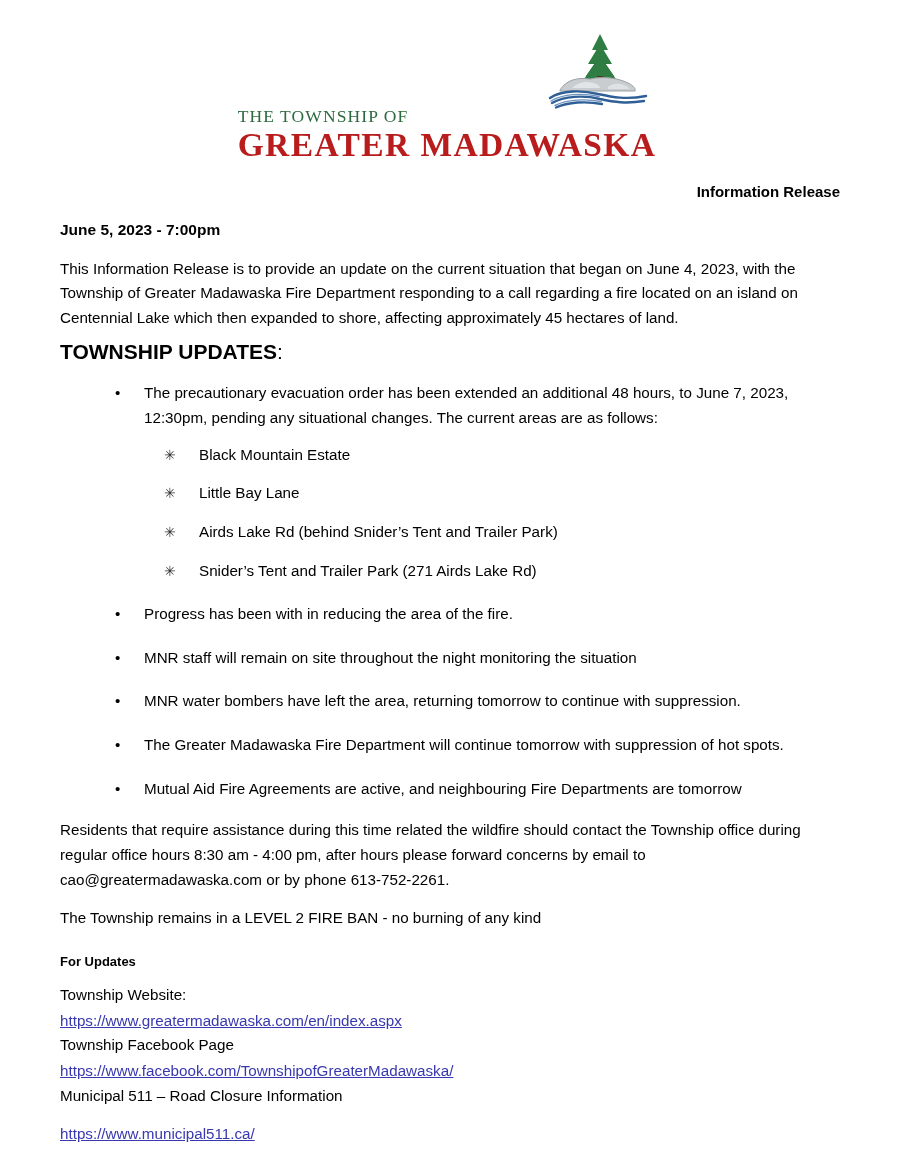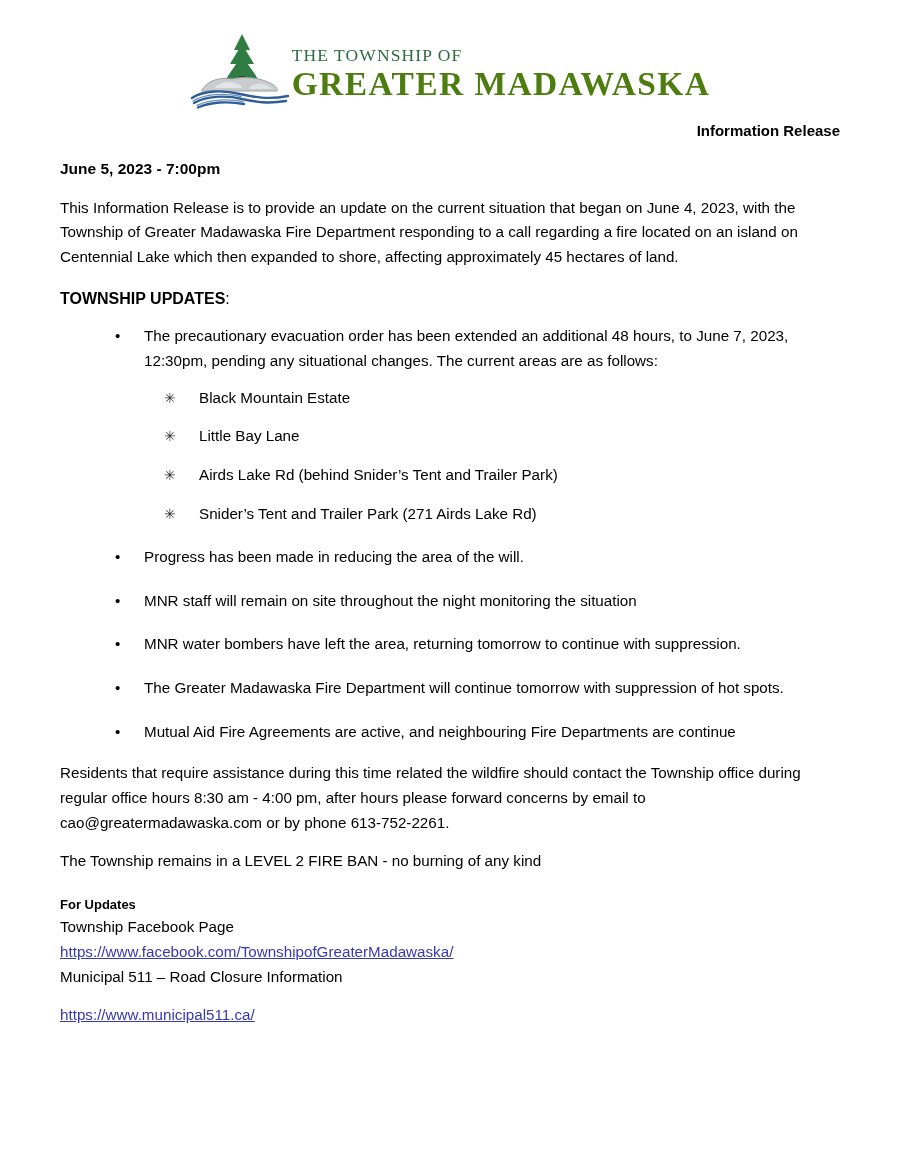--- a/index.html
+++ b/index.html
@@ -28,20 +28,21 @@
   .logo-block {
     padding-top: 28px;
     display: flex;
     justify-content: center;
     align-items: flex-end;
   }
   .logo-inner {
     display: flex;
     align-items: flex-end;
     gap: 0px;
+    flex-direction: column;
   }
   .logo-mark {
     width: 108px;
     height: 80px;
     flex: 0 0 auto;
     position: relative;
     top: 2px;
   }
   .logo-words {
     display: flex;
@@ -57,21 +58,21 @@
     color: #2d6a3f;
     line-height: 1;
     margin-bottom: 2px;
     white-space: nowrap;
   }
   .logo-line2 {
     font-family: "Liberation Serif", serif;
     font-size: 33.5px;
     font-weight: bold;
     letter-spacing: 1.4px;
-    color: #4d7c0f;
+    color: #b91c1c;
     line-height: 1;
     white-space: nowrap;
   }
 
   
   .doc-title {
     text-align: right;
     font-size: 15px;
     font-weight: bold;
     margin-top: 14px;
@@ -89,22 +90,22 @@
   .para {
     font-size: 15.2px;
     line-height: 1.62;
     margin-top: 17px;
     text-align: left;
   }
   .para.tight { margin-top: 14px; }
   .bold { font-weight: bold; }
 
   .section-heading {
-    font-size: 16px;
-    margin-top: 17px;
+    font-size: 21px;
+    margin-top: 5px;
     line-height: 1.62;
   }
   .section-heading .h-strong { font-weight: bold; }
 
   
   ul.level1 {
     list-style: none;
     margin: 12px 0 0 0;
     padding: 0;
   }
@@ -244,52 +245,56 @@
         </li>
         <li>
           <span class="marker-ast">✳</span>
           <span>Snider’s Tent and Trailer Park (271 Airds Lake Rd)</span>
         </li>
       </ul>
     </li>
 
     <li>
       <span class="marker">•</span>
-      <span>Progress has been made in reducing the area of the will.</span>
+      <span>Progress has been with in reducing the area of the fire.</span>
     </li>
 
     <li>
       <span class="marker">•</span>
       <span>MNR staff will remain on site throughout the night monitoring the situation</span>
     </li>
 
     <li>
       <span class="marker">•</span>
       <span>MNR water bombers have left the area, returning tomorrow to continue with suppression.</span>
     </li>
 
     <li>
       <span class="marker">•</span>
       <span>The Greater Madawaska Fire Department will continue tomorrow with suppression of hot spots.</span>
     </li>
 
     <li>
       <span class="marker">•</span>
-      <span>Mutual Aid Fire Agreements are active, and neighbouring Fire Departments are continue</span>
+      <span>Mutual Aid Fire Agreements are active, and neighbouring Fire Departments are tomorrow</span>
     </li>
 
   </ul>
 
   <div class="para">Residents that require assistance during this time related the wildfire should contact the Township office during regular office hours 8:30 am - 4:00 pm, after hours please forward concerns by email to cao@greatermadawaska.com or by phone 613-752-2261.</div>
 
   <div class="para tight">The Township remains in a LEVEL 2 FIRE BAN  - no burning of any kind</div>
 
 
   <div class="links-heading">For Updates</div>
 
+  <div class="link-group">
+    <div class="link-label">Township Website:</div>
+    <div class="link-row"><a class="doc-link">https://www.greatermadawaska.com/en/index.aspx</a></div>
+  </div>
 
   <div class="link-group" style="margin-top:0">
     <div class="link-label">Township Facebook Page</div>
     <div class="link-row"><a class="doc-link">https://www.facebook.com/TownshipofGreaterMadawaska/</a></div>
   </div>
 
   <div class="link-group" style="margin-top:0">
     <div class="link-label">Municipal 511 – Road Closure Information</div>
     <div class="link-row spaced-link"><a class="doc-link">https://www.municipal511.ca/</a></div>
   </div>

